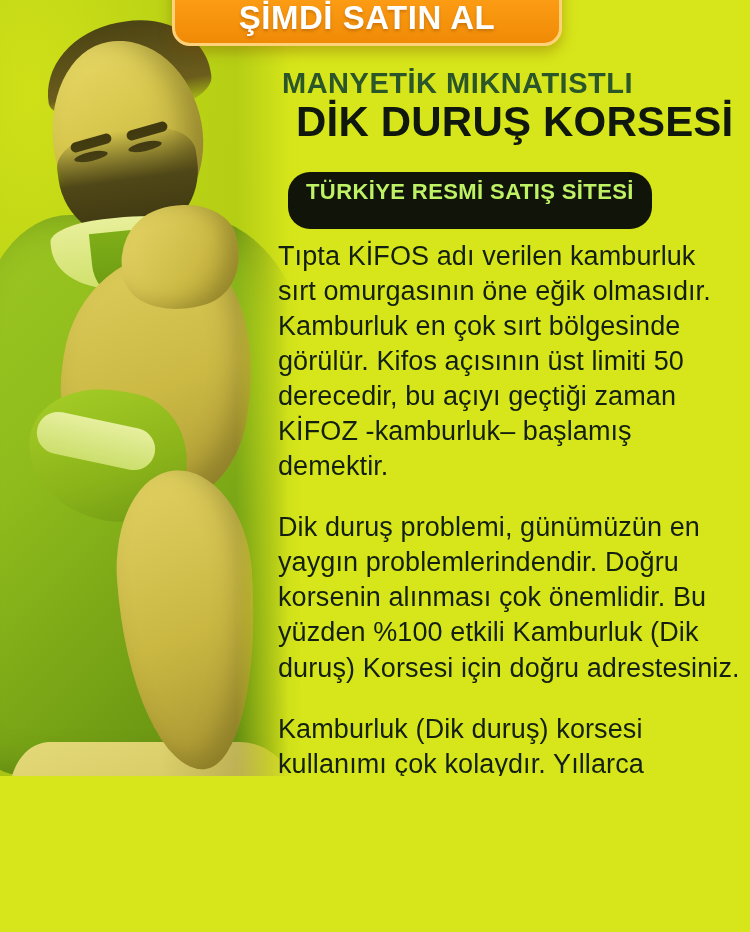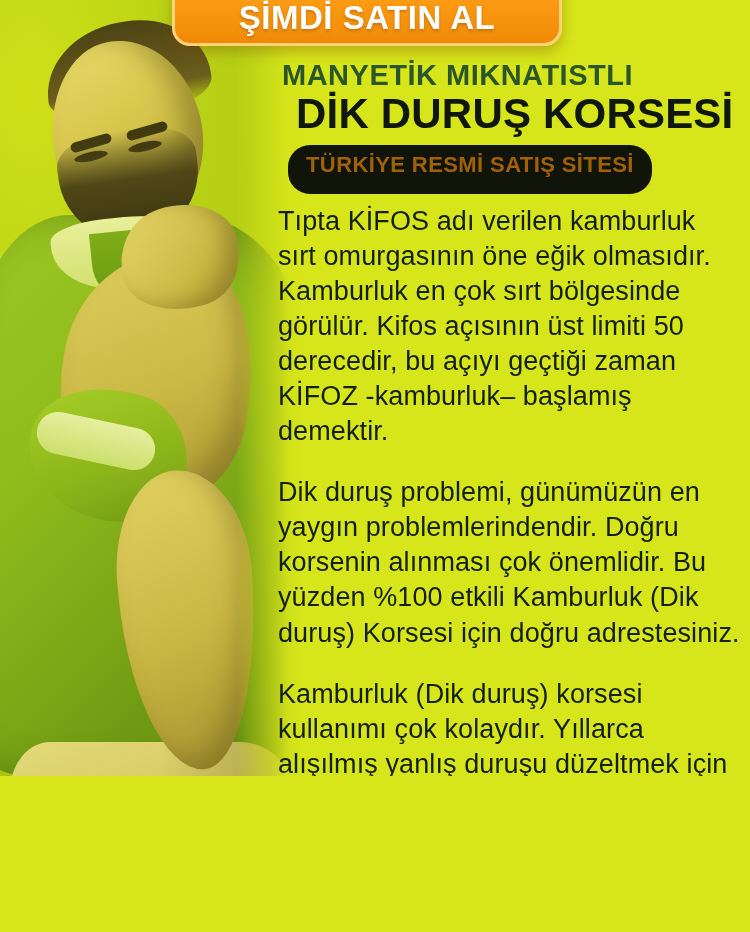--- a/index.html
+++ b/index.html
@@ -236,41 +236,41 @@
     left: 278px;
     top: 52px;
     width: 462px;
   }
   .kicker {
     font-size: 29px;
     font-weight: bold;
     color: #1d4a2b;
     letter-spacing: .5px;
     line-height: 1.05;
-    margin: 8px 0 2px 4px;
+    margin: 16px 0 2px 4px;
     opacity: .92;
   }
   .headline {
     font-size: 42px;
     font-weight: bold;
     color: #10180e;
     letter-spacing: .2px;
     line-height: 1.05;
     margin: 0 0 8px 18px;
   }
   .badge {
     display: inline-block;
     background: #111408;
-    color: #a16207;
+    color: #bef264;
     font-size: 22px;
     font-weight: bold;
     letter-spacing: .4px;
-    padding: 7px 18px 16px 18px;
+    padding: 7px 18px 24px 18px;
     border-radius: 22px;
-    margin: 0 0 10px 10px;
+    margin: 19px 0 10px 10px;
   }
   .body-copy p {
     font-size: 27px;
     line-height: 1.30;
     color: #14200f;
     margin: 0 0 26px 0;
     letter-spacing: .1px;
   }
   .body-copy p:last-child { margin-bottom: 0; }
 </style>

